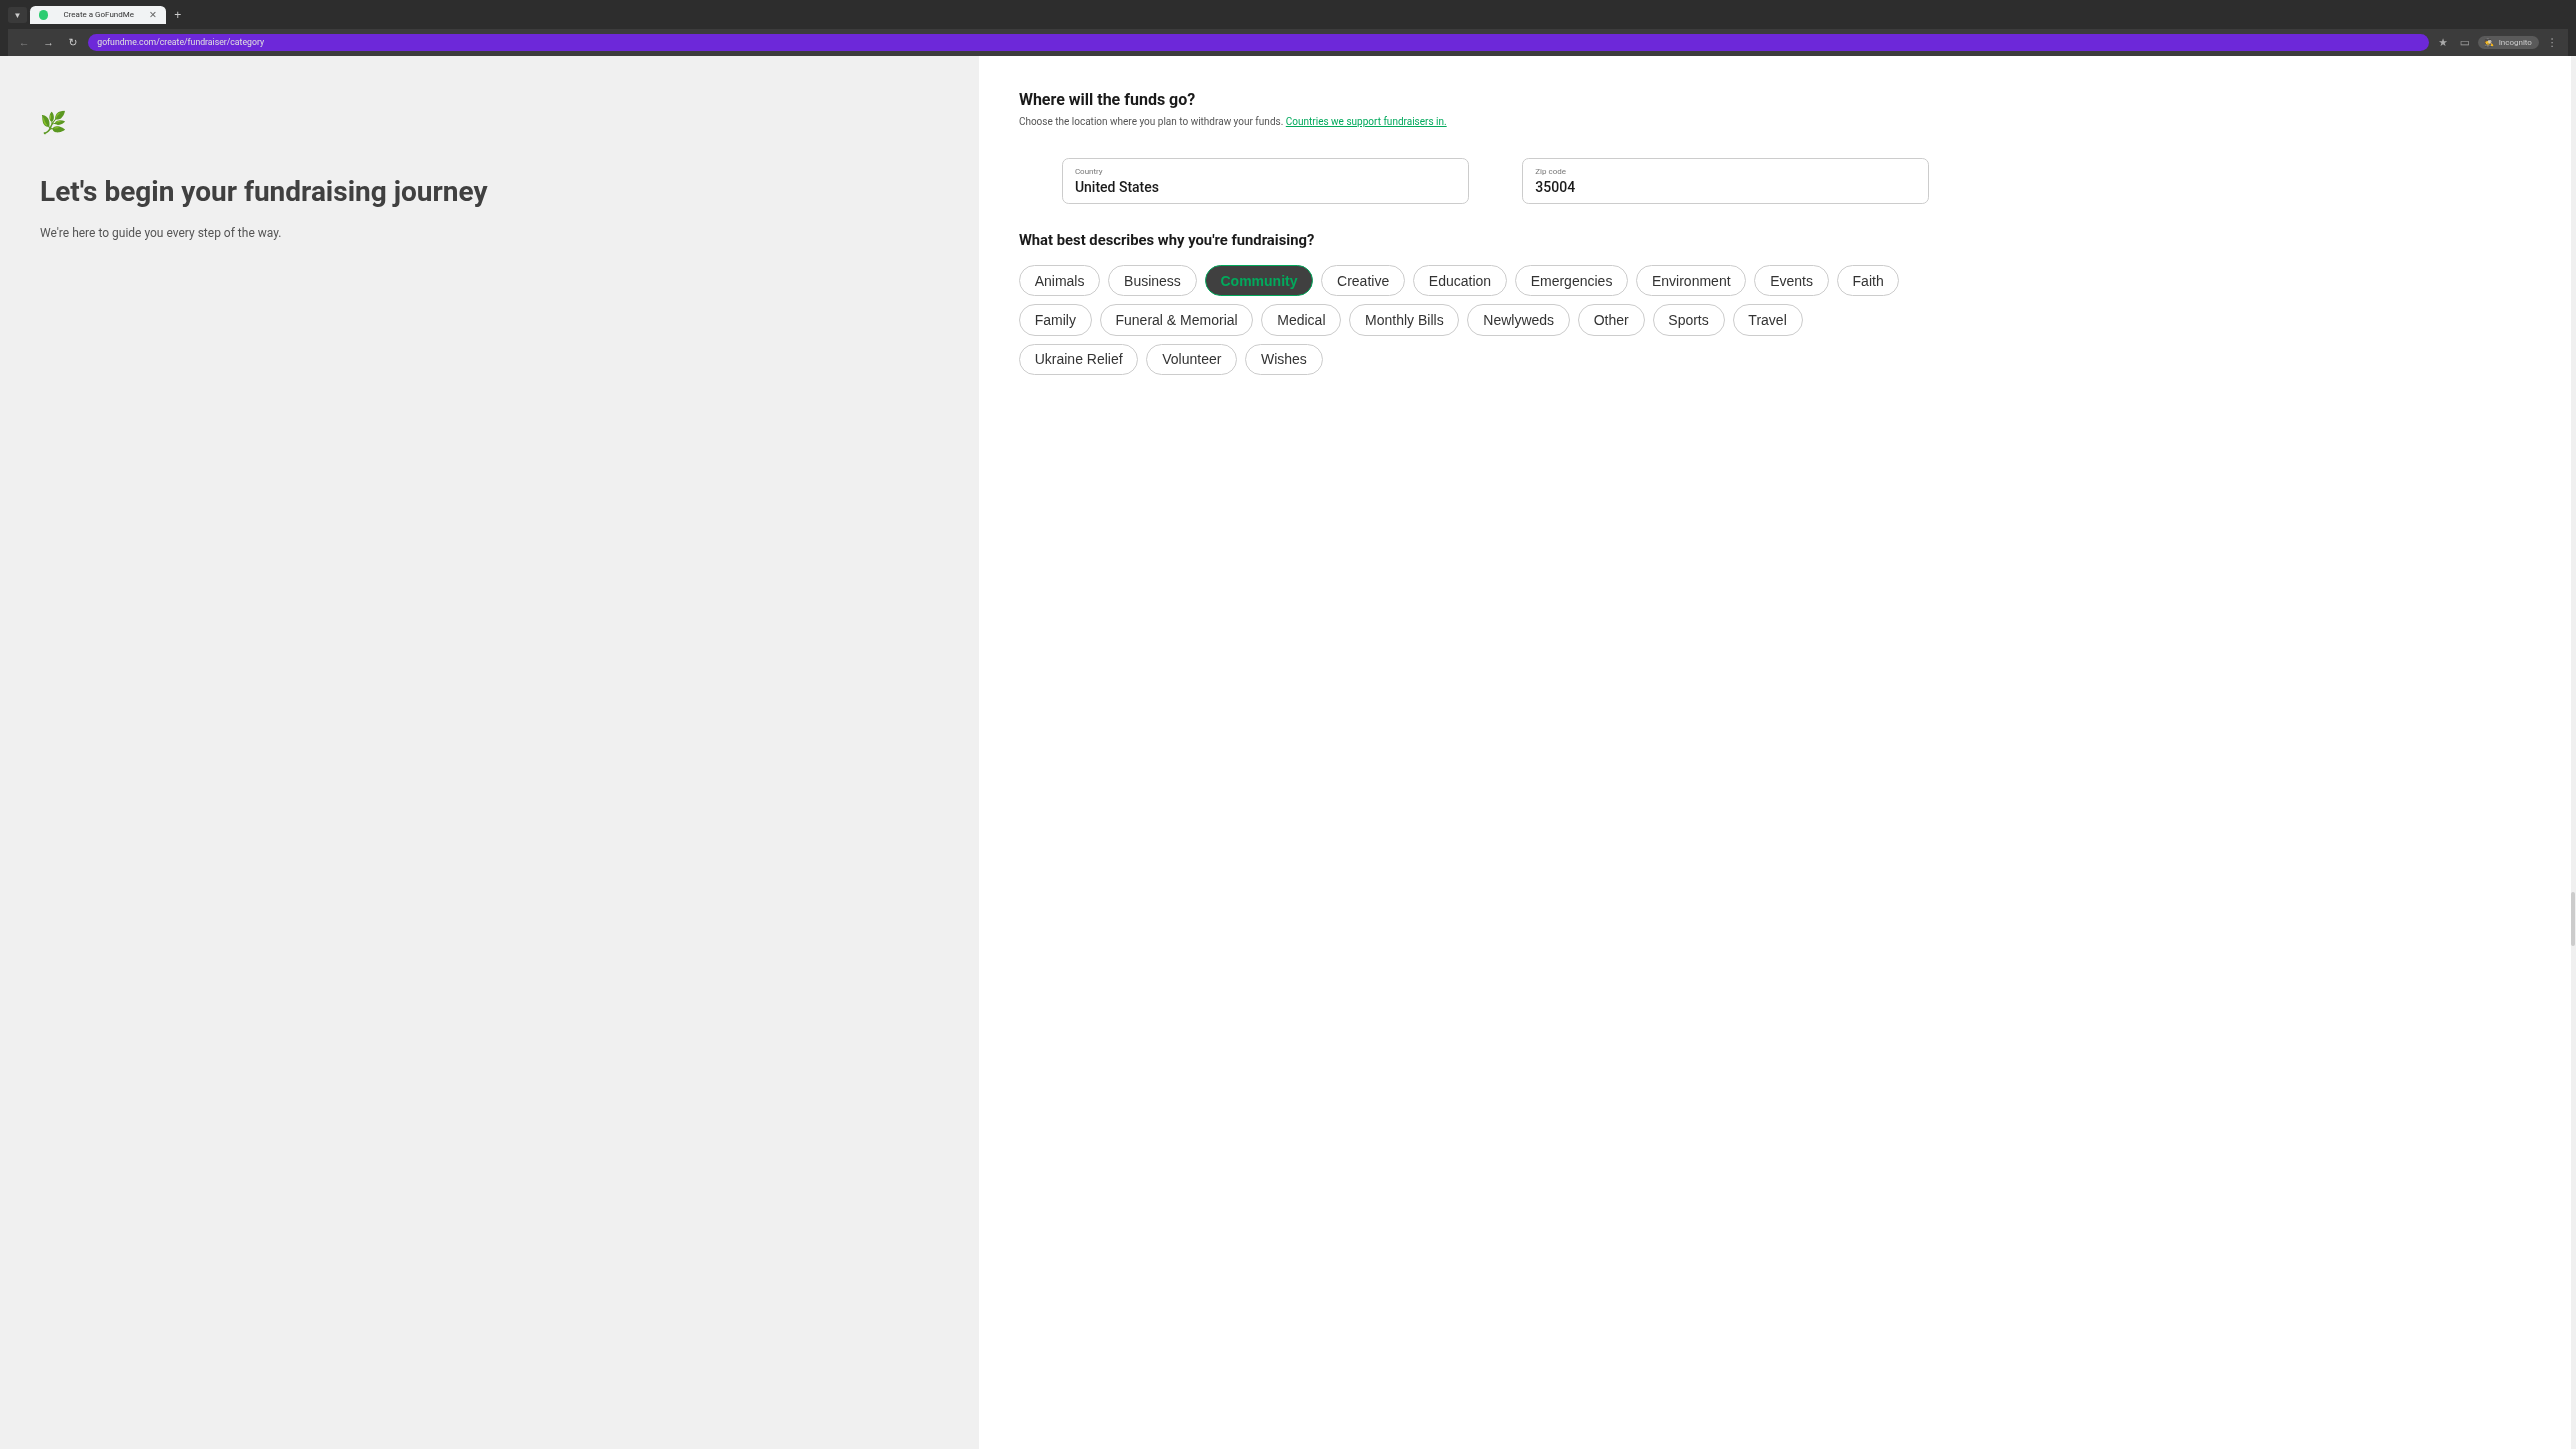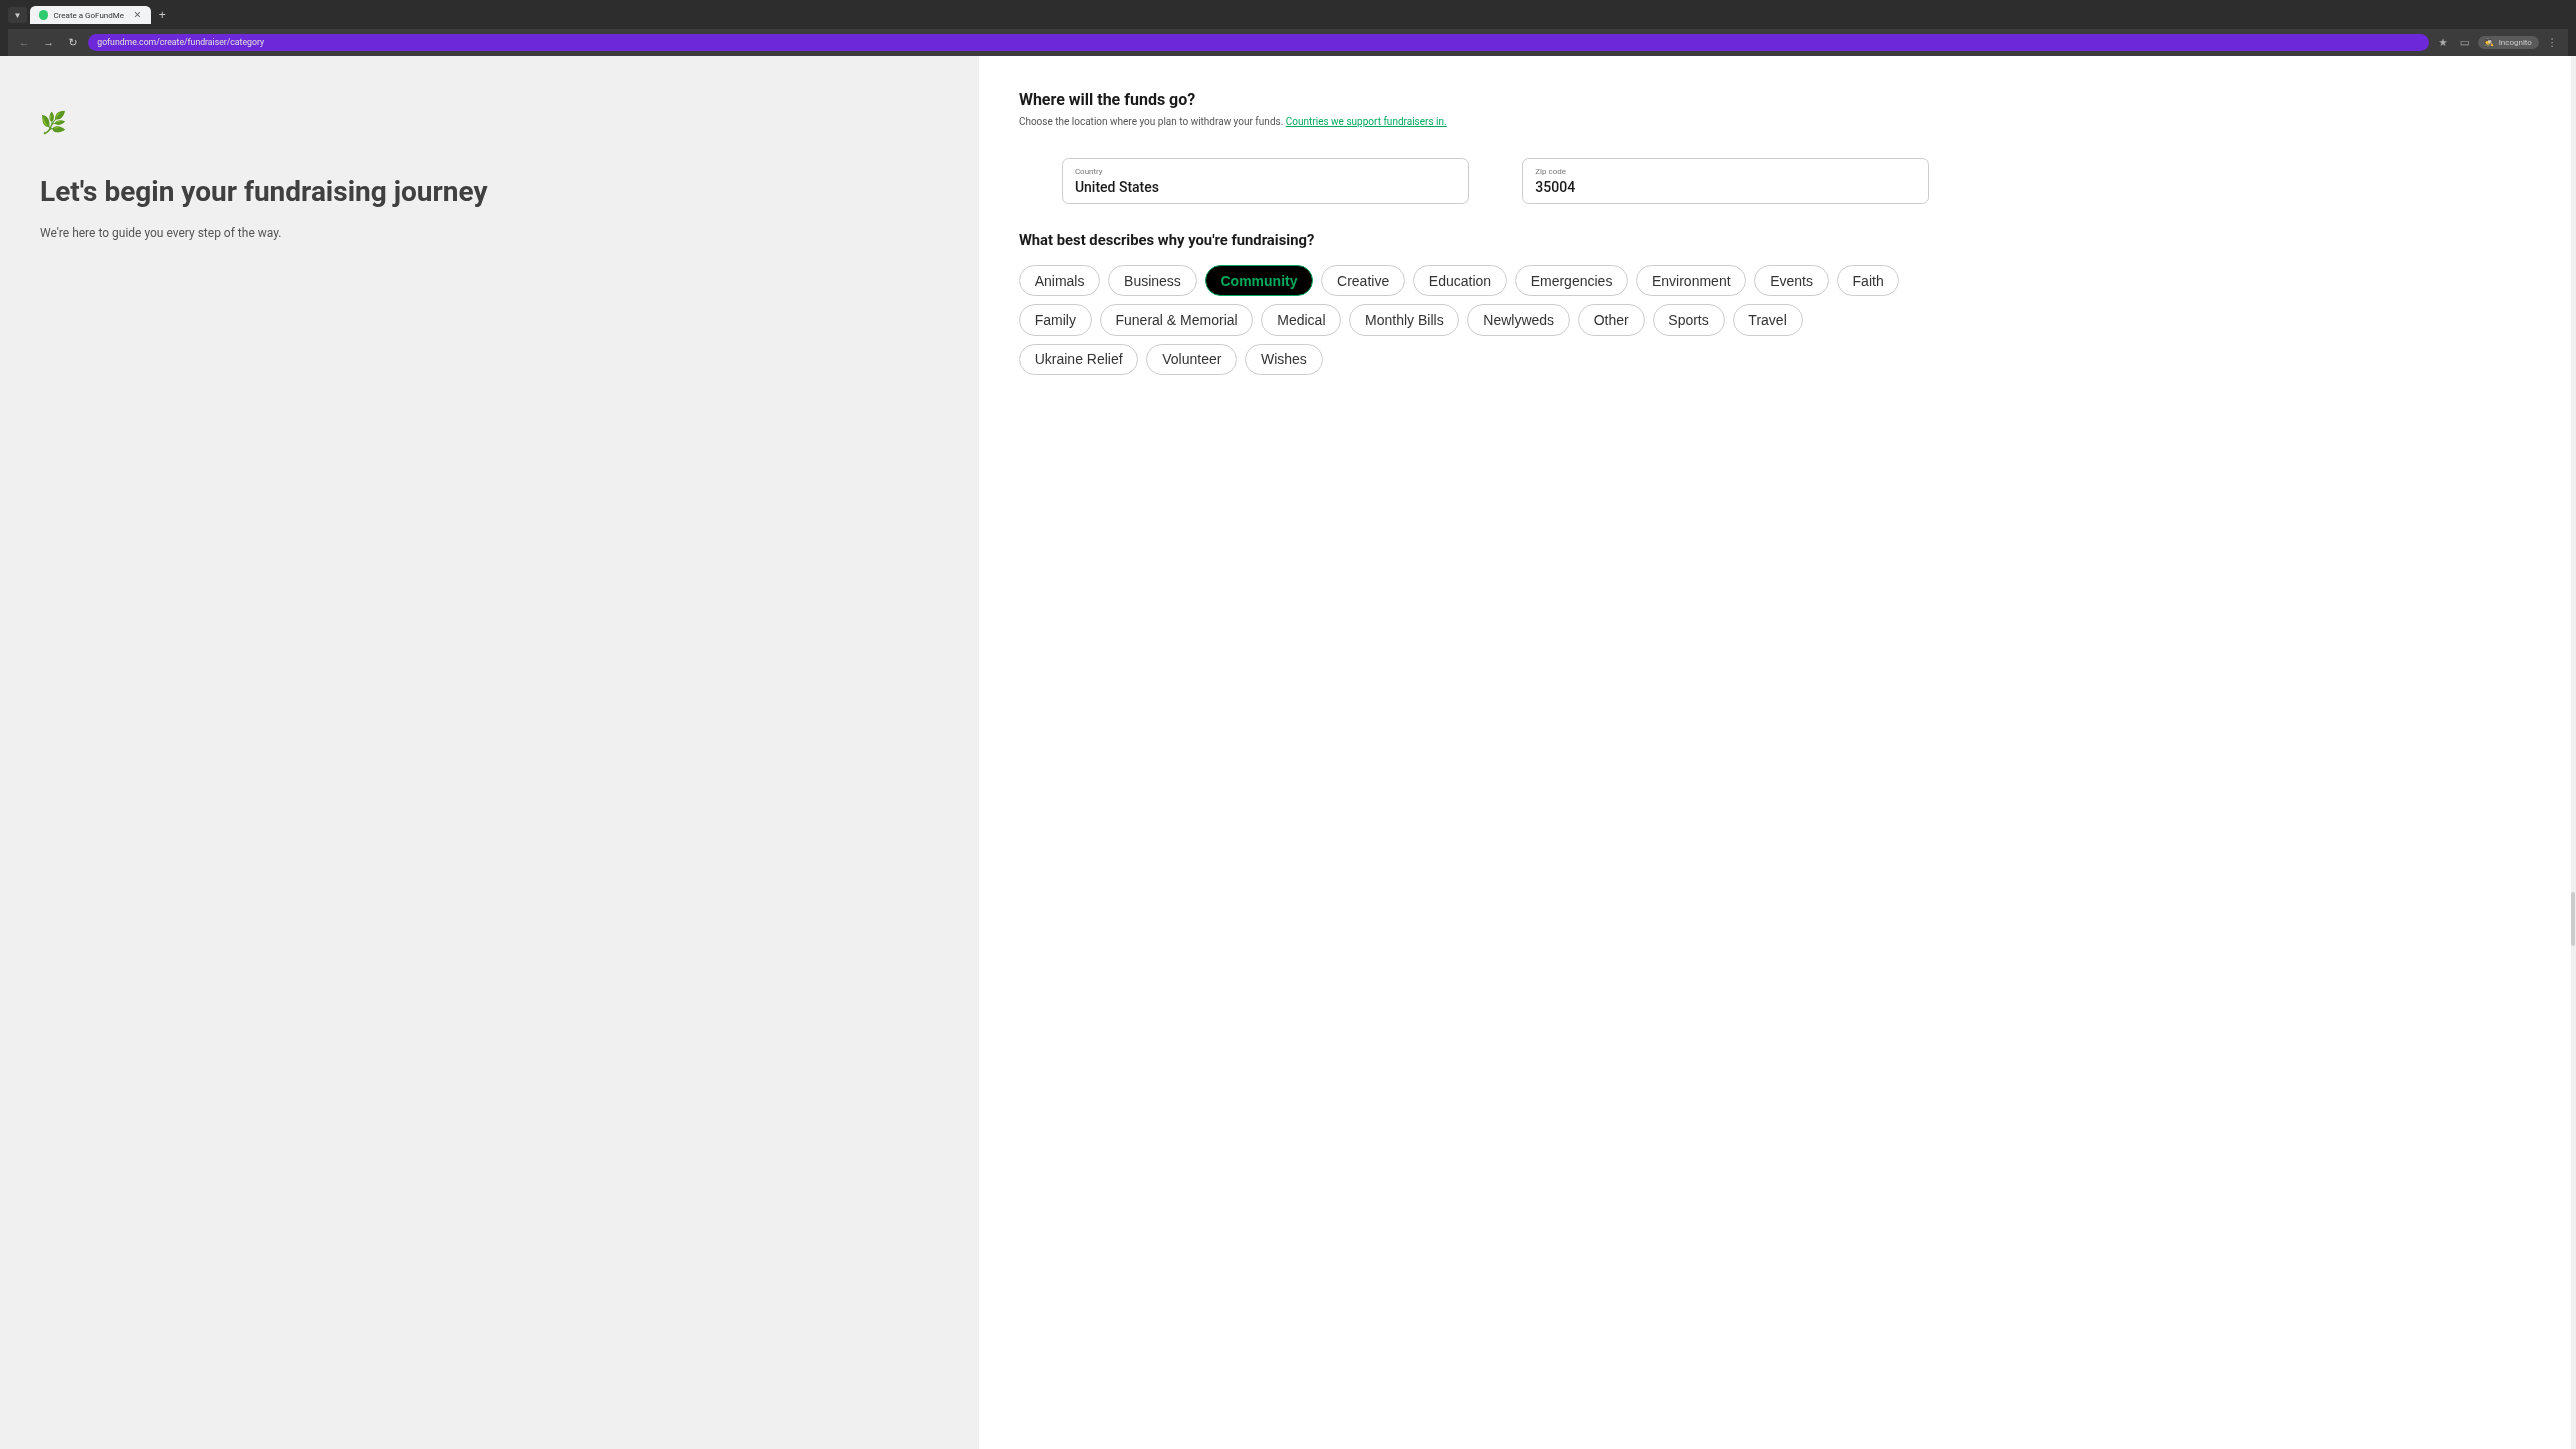--- a/index.html
+++ b/index.html
@@ -42,22 +42,22 @@
       color: #ccc;
       font-size: 8px;
       cursor: pointer;
     }
 
     .browser-tab {
       background: #f1f3f4;
       border-radius: 5.4px 5.4px 0 0;
       padding: 4px 9.4px;
       display: flex;
-      align-items: flex-end;
-      gap: 5px;
+      align-items: flex-start;
+      gap: 15px;
       font-size: 8px;
       color: #333;
       min-width: 121px;
       max-width: 161px;
     }
 
     .tab-favicon {
       width: 9.4px;
       height: 9.4px;
       background: #2ecc71;
@@ -274,21 +274,21 @@
       font-size: 14px;
       color: #333;
       background: white;
       cursor: pointer;
       transition: all 0.15s;
       white-space: nowrap;
     }
 
     .category-pill.selected {
       border-color: #02a95c;
-      background: #000000;
+      background: #404040;
       color: #02a95c;
       font-weight: 600;
     }
 
     .footer-actions {
       display: flex;
       justify-content: flex-end;
       padding: 13.4px 40px 13.4px;
       background: white;
       border-top: 0.7px solid #e8e8e8;

